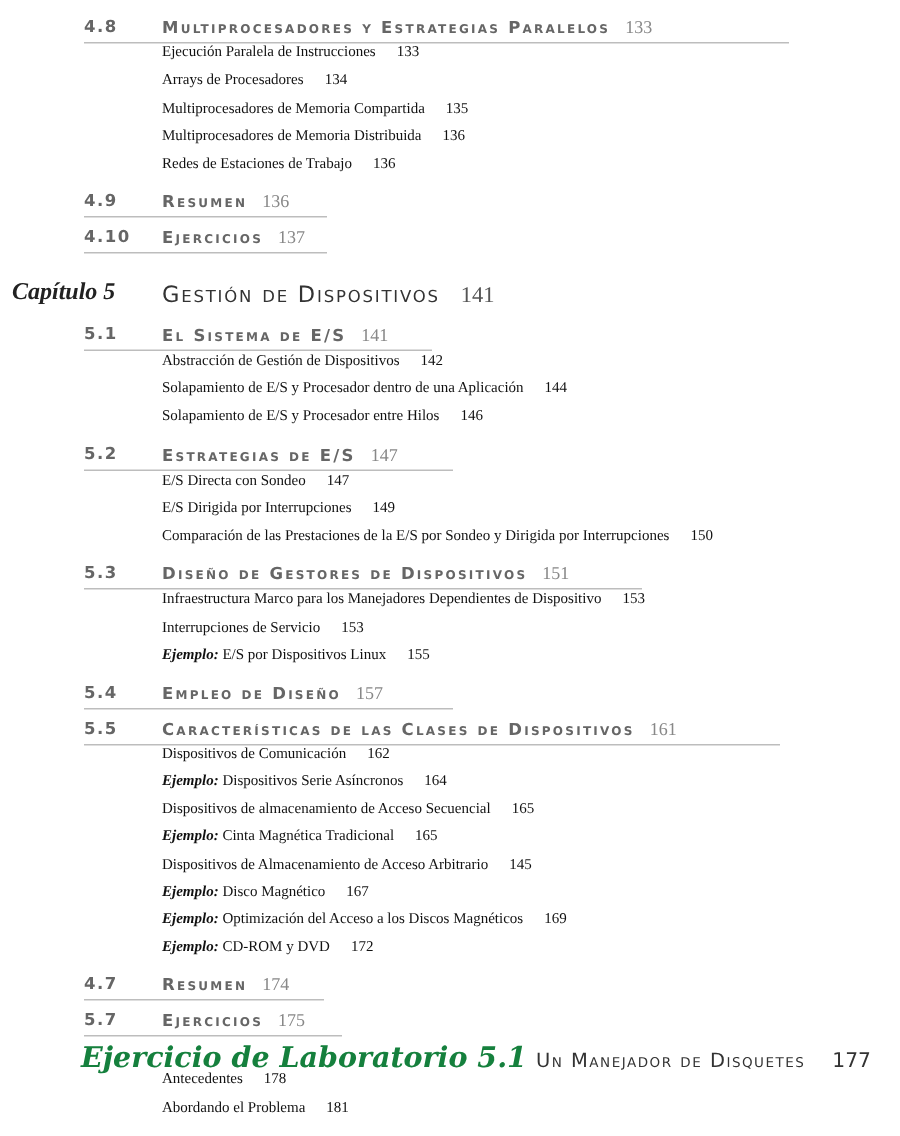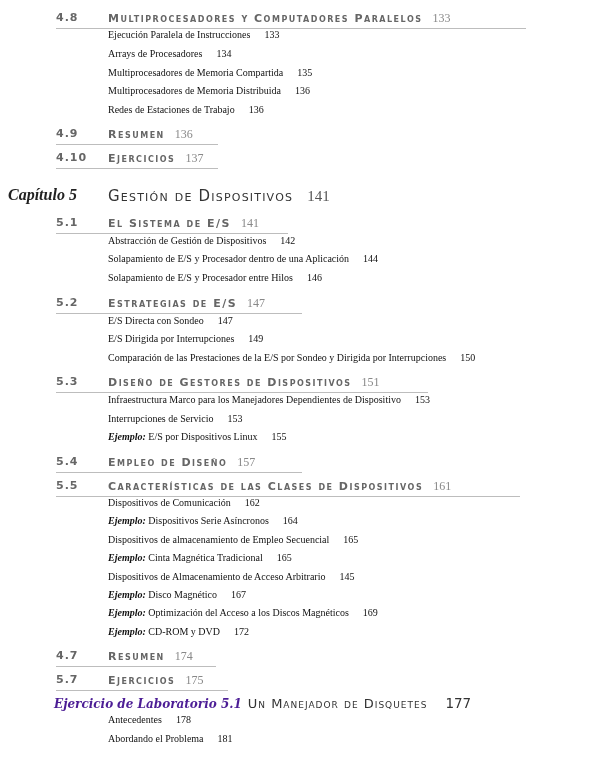--- a/index.html
+++ b/index.html
@@ -20,31 +20,31 @@
     .item .ex { font-style: italic; font-weight: bold; }
     .chap { position: absolute; left: 8px; top: 186px; white-space: nowrap; }
     .chap .label { font-family: Liberation Serif, serif; font-style: italic; font-weight: bold;
                    font-size: 16px; color: #222; }
     .chap .title { position: absolute; left: 100px; top: 1px; font-family: "DejaVu Sans", sans-serif;
                    font-size: 15px; font-variant: small-caps; letter-spacing: 1.2px; color: #333; }
     .chap .title .pg { font-family: "Liberation Serif", serif; font-size: 15px; color: #555;
                        letter-spacing: 0; margin-left: 14px; font-variant: normal; }
     .lab { position: absolute; left: 54px; top: 694px; white-space: nowrap; }
     .lab .label { font-family: "DejaVu Serif", serif; font-style: italic; font-weight: bold;
-                  font-size: 12px; color: #4c1d95; }
+                  font-size: 19px; color: #15803d; }
     .lab .title { font-family: "DejaVu Sans", sans-serif; font-size: 13px; font-variant: small-caps;
                   letter-spacing: 1px; color: #333; margin-left: 6px; }
     .lab .pg { font-family: "DejaVu Sans", sans-serif; font-size: 13.5px; color: #333; margin-left: 18px; }
   </style>
 </head>
 <body>
 
 <div class="sec" style="top:11px;">
   <span class="num">4.8</span>
-  <span class="title"><span>Multiprocesadores y Computadores Paralelos</span><span class="pg">133</span></span>
+  <span class="title"><span>Multiprocesadores y Estrategias Paralelos</span><span class="pg">133</span></span>
   <div class="rule" style="width:470px;"></div>
 </div>
 <div class="item" style="top:29px;"><span>Ejecución Paralela de Instrucciones</span><span class="pg">133</span></div>
 <div class="item" style="top:48px;"><span>Arrays de Procesadores</span><span class="pg">134</span></div>
 <div class="item" style="top:67px;"><span>Multiprocesadores de Memoria Compartida</span><span class="pg">135</span></div>
 <div class="item" style="top:85px;"><span>Multiprocesadores de Memoria Distribuida</span><span class="pg">136</span></div>
 <div class="item" style="top:104px;"><span>Redes de Estaciones de Trabajo</span><span class="pg">136</span></div>
 
 <div class="sec" style="top:127px;">
   <span class="num">4.9</span>
@@ -96,21 +96,21 @@
   <div class="rule" style="width:246px;"></div>
 </div>
 
 <div class="sec" style="top:479px;">
   <span class="num">5.5</span>
   <span class="title"><span>Características de las Clases de Dispositivos</span><span class="pg">161</span></span>
   <div class="rule" style="width:464px;"></div>
 </div>
 <div class="item" style="top:497px;"><span>Dispositivos de Comunicación</span><span class="pg">162</span></div>
 <div class="item" style="top:515px;"><span class="ex">Ejemplo:</span> <span>Dispositivos Serie Asíncronos</span><span class="pg">164</span></div>
-<div class="item" style="top:534px;"><span>Dispositivos de almacenamiento de Empleo Secuencial</span><span class="pg">165</span></div>
+<div class="item" style="top:534px;"><span>Dispositivos de almacenamiento de Acceso Secuencial</span><span class="pg">165</span></div>
 <div class="item" style="top:552px;"><span class="ex">Ejemplo:</span> <span>Cinta Magnética Tradicional</span><span class="pg">165</span></div>
 <div class="item" style="top:571px;"><span>Dispositivos de Almacenamiento de Acceso Arbitrario</span><span class="pg">145</span></div>
 <div class="item" style="top:589px;"><span class="ex">Ejemplo:</span> <span>Disco Magnético</span><span class="pg">167</span></div>
 <div class="item" style="top:607px;"><span class="ex">Ejemplo:</span> <span>Optimización del Acceso a los Discos Magnéticos</span><span class="pg">169</span></div>
 <div class="item" style="top:626px;"><span class="ex">Ejemplo:</span> <span>CD-ROM y DVD</span><span class="pg">172</span></div>
 
 <div class="sec" style="top:649px;">
   <span class="num">4.7</span>
   <span class="title"><span>Resumen</span><span class="pg">174</span></span>
   <div class="rule" style="width:160px;"></div>

